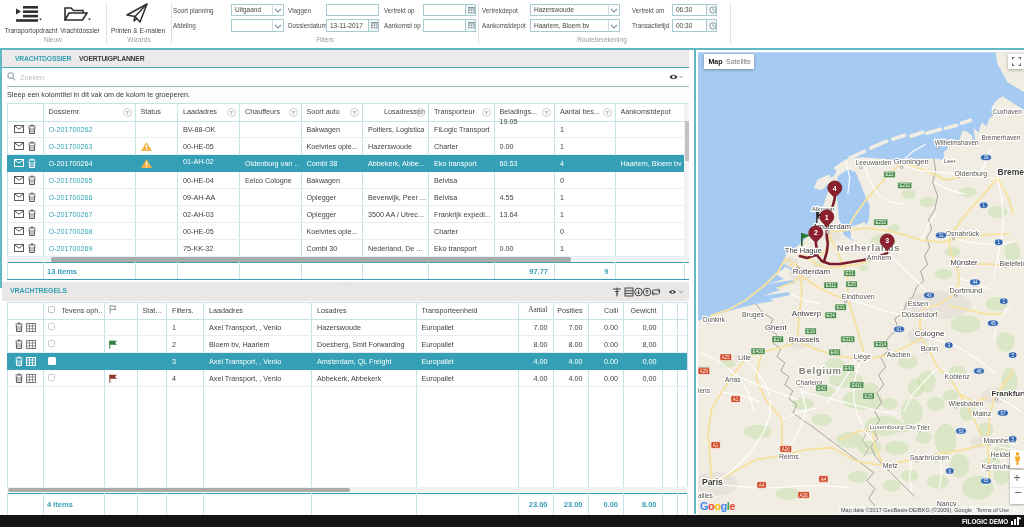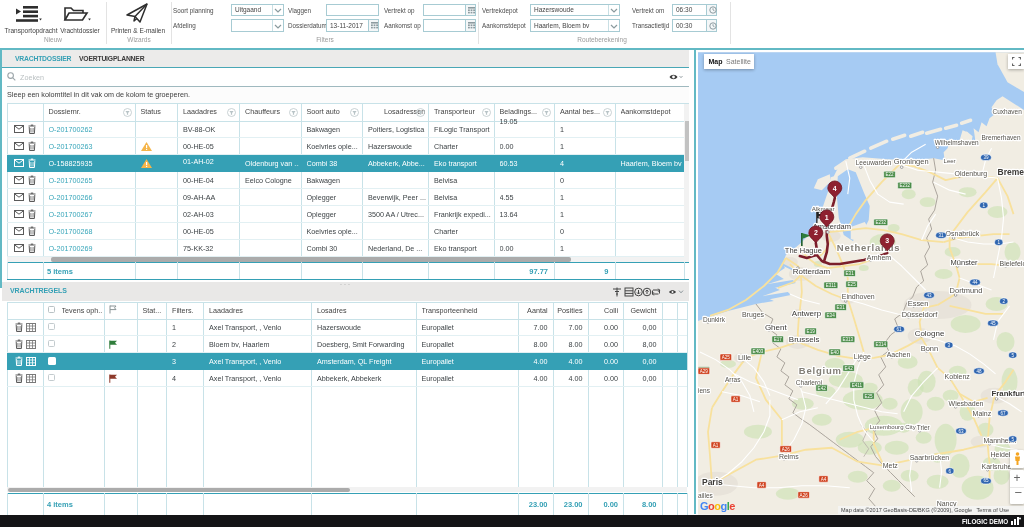--- a/index.html
+++ b/index.html
@@ -262,21 +262,21 @@
     <svg class="ab" style="left:13.5px;top:159.0px;" width="10" height="8" viewBox="0 0 10 8">
       <rect x="0.5" y="0.5" width="9" height="7" fill="none" stroke="#fff" stroke-width="1"></rect>
       <path d="M0.5,0.8 L5,4.2 L9.5,0.8" fill="none" stroke="#fff" stroke-width="1"></path>
     </svg>
     <svg class="ab" style="left:28px;top:158.0px;" width="8" height="10" viewBox="0 0 8 10">
       <path d="M0.5,2 L7.5,2" stroke="#fff" stroke-width="1"></path>
       <path d="M2.8,1.2 L5.2,1.2" stroke="#fff" stroke-width="1.2"></path>
       <path d="M1.2,3 L1.6,9.5 L6.4,9.5 L6.8,3" fill="none" stroke="#fff" stroke-width="1"></path>
       <path d="M2.9,4 L3,8.5 M5.1,4 L5,8.5" stroke="#fff" stroke-width="0.8"></path>
     </svg>
-    <div class="cell" style="left:48.5px;top:158.5px;width:84px;color:#fff;">O-158825935</div>
+    <div class="cell" style="left:48.5px;top:158.5px;width:84px;color:#fff;">O-201700264</div>
     <svg class="ab" style="left:140.5px;top:158.5px;" width="11" height="9" viewBox="0 0 11 9">
       <path d="M5.5,0 L11,9 L0,9 Z" fill="#f5b54a"></path>
       <rect x="5" y="3" width="1.2" height="3" fill="#fff"></rect>
       <rect x="5" y="6.8" width="1.2" height="1.2" fill="#fff"></rect>
     </svg>
     <div class="cell" style="left:183px;top:157px;width:54px;color:#fff;">01-AH-02</div>
     <div class="cell" style="left:245px;top:158.5px;width:53.5px;color:#fff;">Oldenburg van ...</div>
     <div class="cell" style="left:306.5px;top:158.5px;width:53.5px;color:#fff;">Combi 38</div>
     <div class="cell" style="left:368px;top:158.5px;width:58px;color:#fff;">Abbekerk, Abbe...</div>
     <div class="cell" style="left:434px;top:158.5px;width:57.5px;color:#fff;">Eko transport</div>
@@ -381,21 +381,21 @@
     <div class="vline" style="left:134.5px;top:262px;height:16.5px;"></div>
     <div class="vline" style="left:177px;top:262px;height:16.5px;"></div>
     <div class="vline" style="left:239px;top:262px;height:16.5px;"></div>
     <div class="vline" style="left:300.5px;top:262px;height:16.5px;"></div>
     <div class="vline" style="left:362px;top:262px;height:16.5px;"></div>
     <div class="vline" style="left:428px;top:262px;height:16.5px;"></div>
     <div class="vline" style="left:493.5px;top:262px;height:16.5px;"></div>
     <div class="vline" style="left:554px;top:262px;height:16.5px;"></div>
     <div class="vline" style="left:614.5px;top:262px;height:16.5px;"></div>
     <div class="vline" style="left:684px;top:262px;height:16.5px;"></div>
-    <div class="ab" style="left:47px;top:267px;font-size:7.5px;font-weight:bold;color:#35a0b5;">5 items</div>
+    <div class="ab" style="left:47px;top:267px;font-size:7.5px;font-weight:bold;color:#35a0b5;">13 items</div>
     <div class="ab" style="left:497.5px;top:267px;width:50.5px;font-size:7.5px;font-weight:bold;color:#35a0b5;text-align:right;">97.77</div>
     <div class="ab" style="left:558px;top:267px;width:50.5px;font-size:7.5px;font-weight:bold;color:#35a0b5;text-align:right;">9</div>
     <div class="ab" style="left:2px;top:281.5px;width:687px;height:19.5px;background:#e9e8e7;"></div>
     <div class="ab" style="left:340px;top:279px;font-size:7px;color:#9a9a9a;letter-spacing:2px;">...</div>
     <div class="ab" style="left:10px;top:287px;font-size:7px;font-weight:bold;color:#35a0b5;letter-spacing:-0.1px;">VRACHTREGELS</div>
     <svg class="ab" style="left:612px;top:287px;" width="72" height="10" viewBox="0 0 72 10">
 <g stroke="#444" fill="none" stroke-width="1">
 <path d="M1,2 L9,2 M3,4.5 L7,4.5 M4,7 L6,7 M5,0.5 L5,9.5"></path>
 <rect x="13" y="1" width="8" height="8"></rect>
         <path d="M13,3.8 L21,3.8 M13,6.4 L21,6.4"></path>
@@ -410,21 +410,21 @@
 <path d="M67,3.6 L69,5.8 L71,3.6" stroke="#8a9499"></path>
 </g>
     </svg>
     <div class="ab" style="left:7px;top:301.5px;width:680px;height:1px;background:#c8e2e8;"></div>
     <div class="hcell" style="left:61.5px;top:306.0px;width:40.5px;">Tevens oph...</div>
     <div class="hcell" style="left:142.5px;top:306.0px;width:21.5px;">Stat...</div>
     <div class="hcell" style="left:172px;top:306.0px;width:29px;">Filters.</div>
     <div class="hcell" style="left:209px;top:306.0px;width:100px;">Laadadres</div>
     <div class="hcell" style="left:317px;top:306.0px;width:96.5px;">Losadres</div>
     <div class="hcell" style="left:421.5px;top:306.0px;width:94.5px;">Transporteenheid</div>
-    <div class="hcell num" style="left:522px;top:306.0px;width:25.5px;">Aantal</div>
+    <div class="hcell num" style="left:522px;top:306.0px;width:25.5px;font-family:Liberation Serif, serif;">Aantal</div>
     <div class="hcell num" style="left:556.5px;top:306.0px;width:26.0px;">Posities</div>
     <div class="hcell num" style="left:591.5px;top:306.0px;width:26.5px;">Colli</div>
     <div class="hcell num" style="left:627px;top:306.0px;width:29.5px;">Gewicht</div>
     <div class="ab" style="left:48px;top:305.5px;width:7px;height:7px;border:1px solid #b9c2c5;border-radius:1.5px;background:#fff;"></div>
     <svg class="ab" style="left:109px;top:305px;" width="8" height="9" viewBox="0 0 8 9">
       <path d="M1,0.5 L1,8.5 M1,1 L7,1 L5.5,2.8 L7,4.6 L1,4.6" stroke="#8a9496" fill="none" stroke-width="1"></path>
     </svg>
     <div class="ab" style="left:7px;top:318.5px;width:680px;height:1px;background:#c8e2e8;"></div>
     <div class="vline" style="left:7px;top:301.5px;height:185.5px;"></div>
     <div class="vline" style="left:42.5px;top:301.5px;height:185.5px;"></div>

